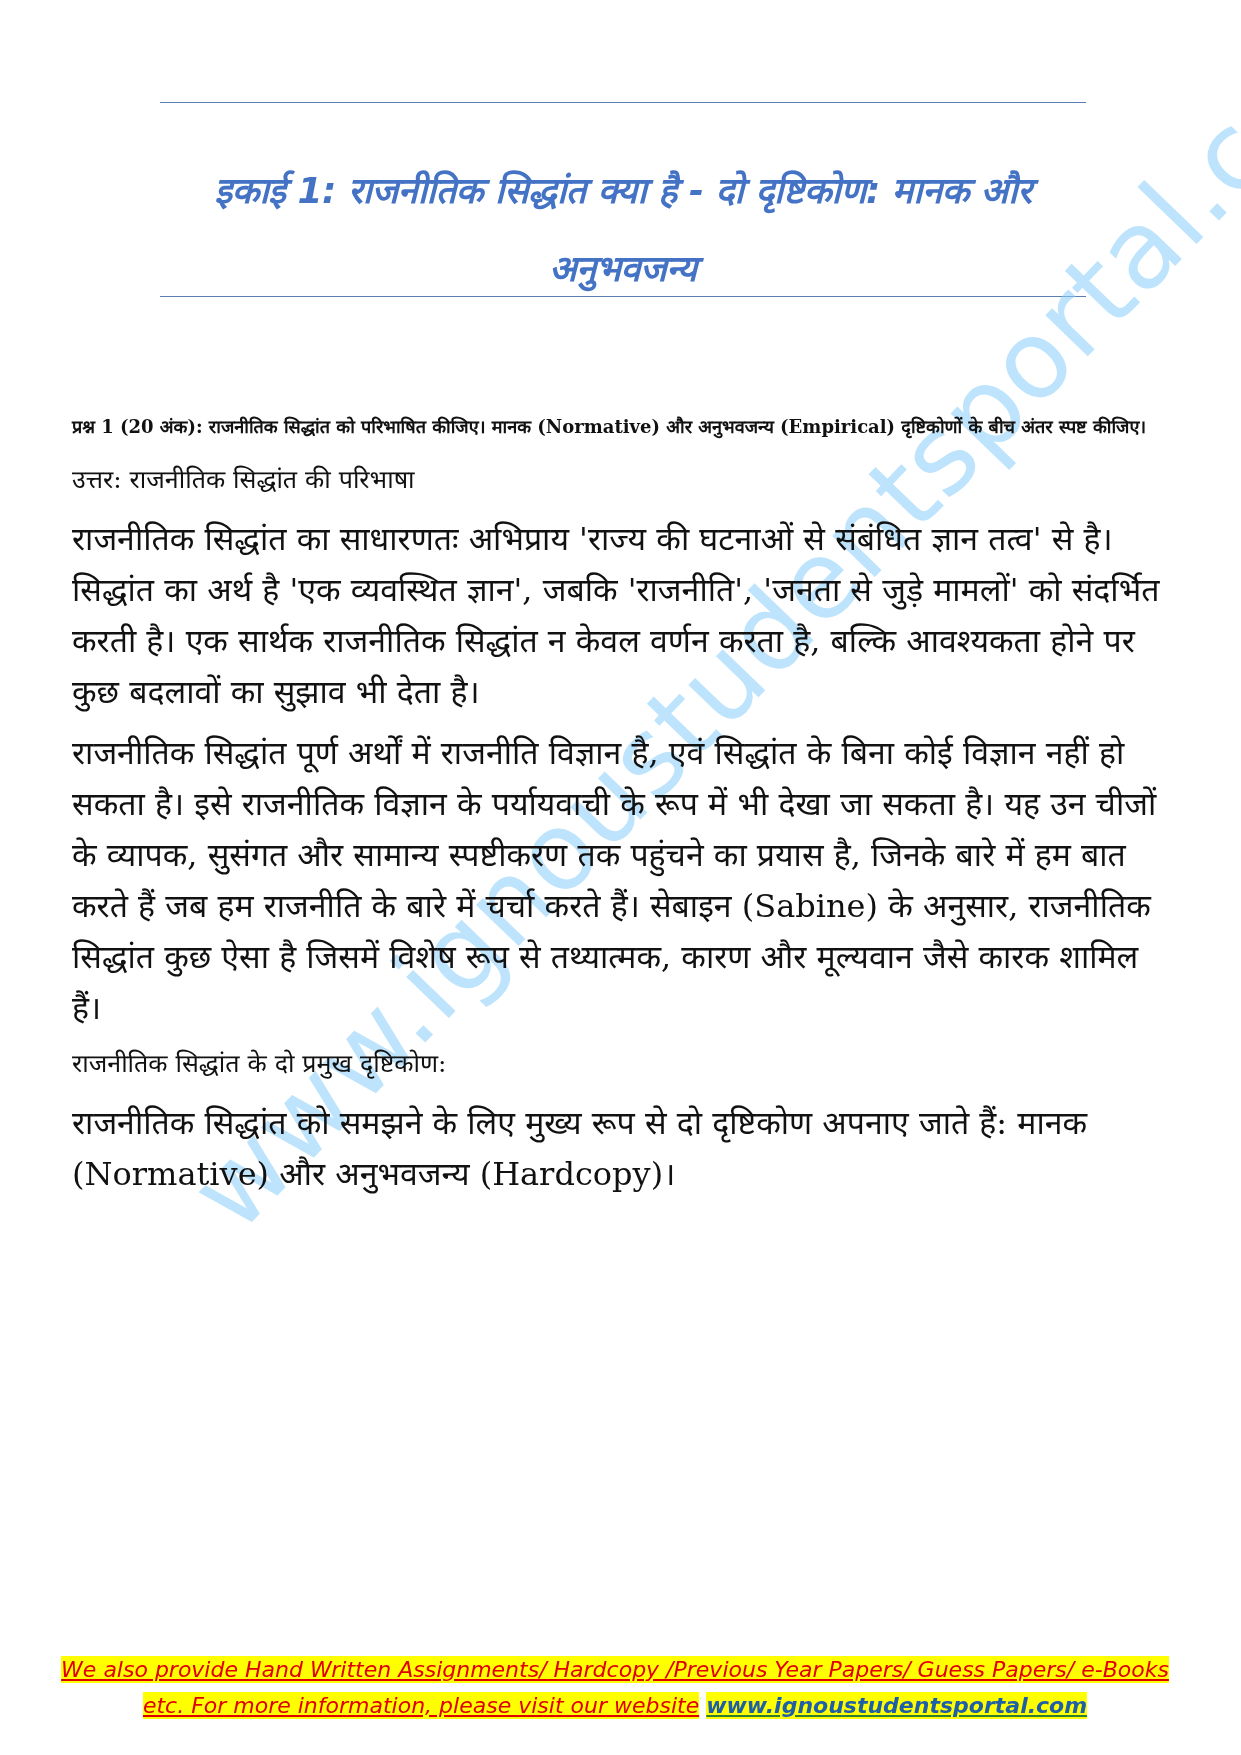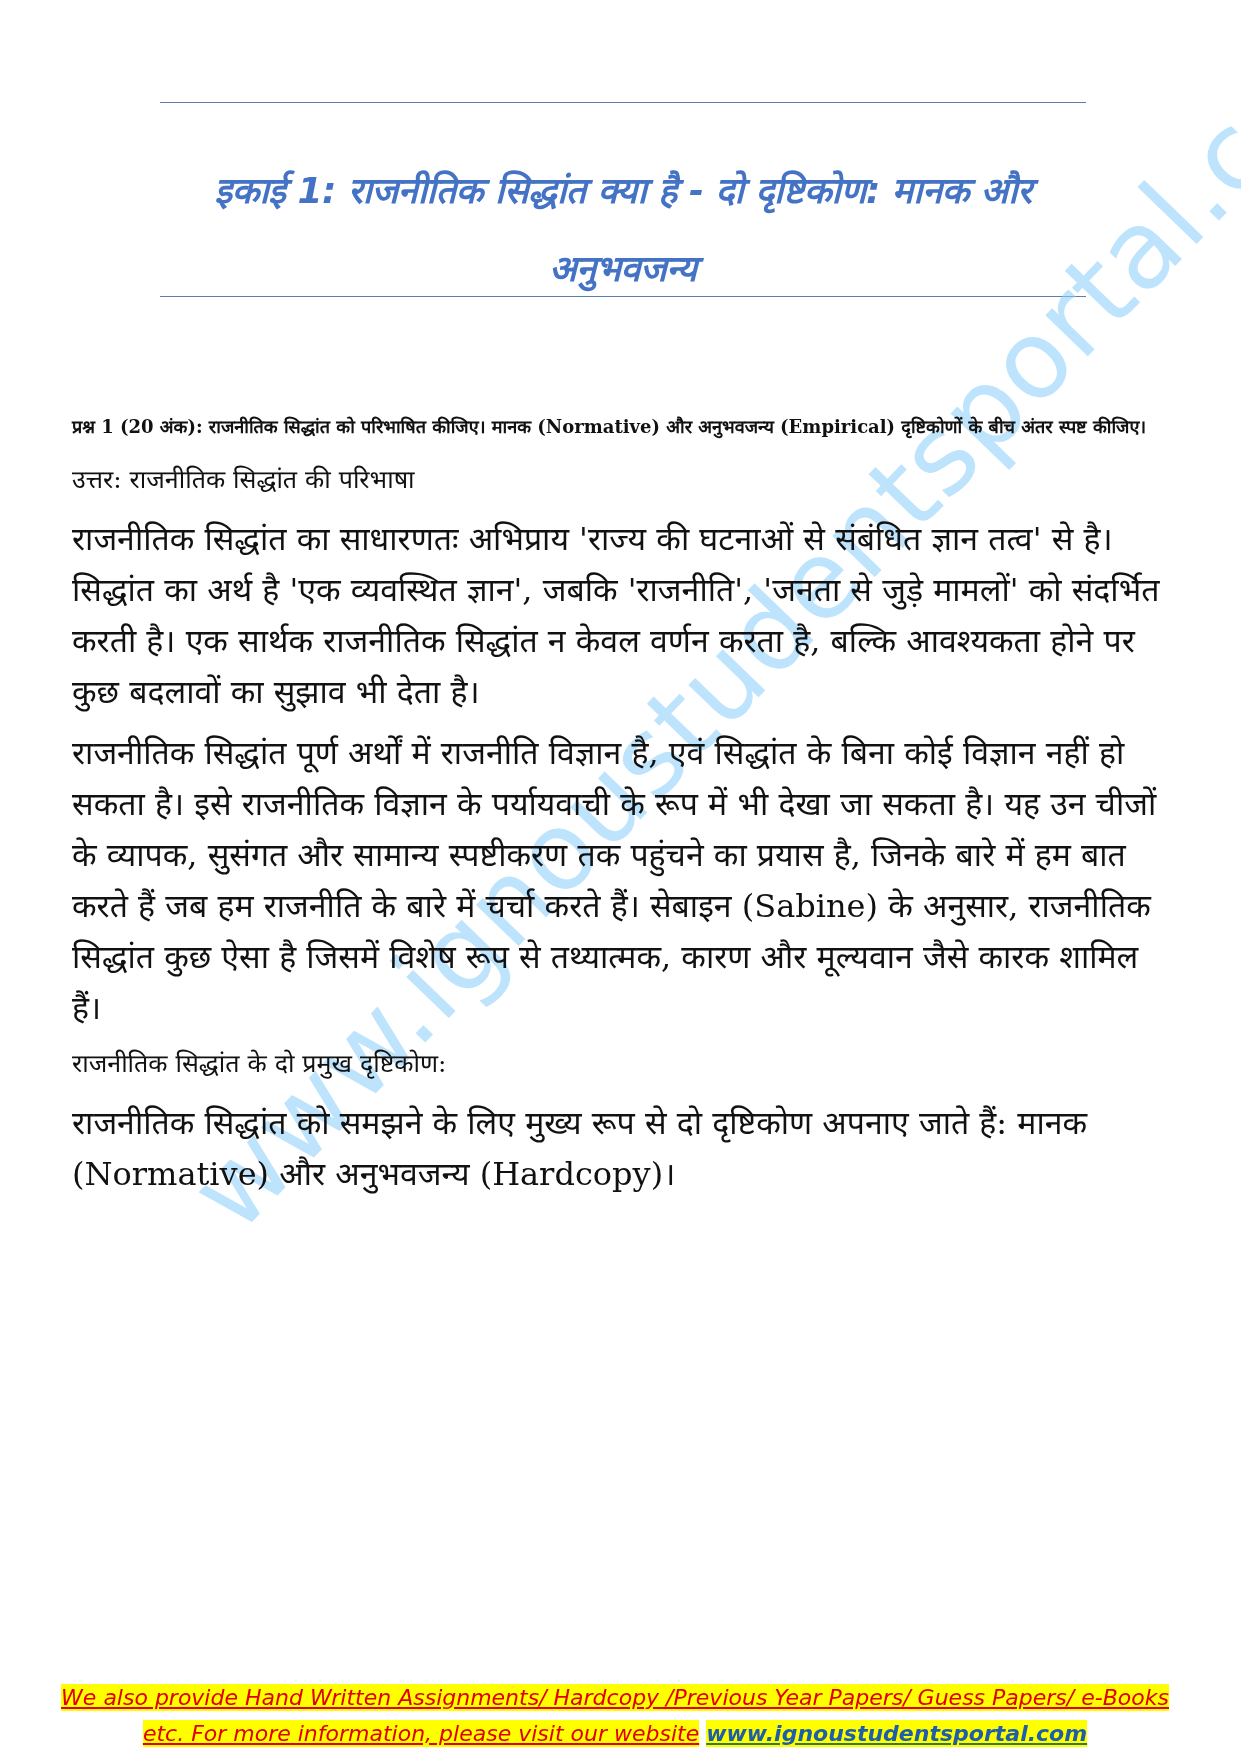--- a/index.html
+++ b/index.html
@@ -94,21 +94,20 @@
       position: absolute;
       left: 60px;
       top: 1652px;
       width: 1110px;
       text-align: center;
       font-family: "DejaVu Sans", "Liberation Sans", sans-serif;
       font-style: italic;
       font-size: 22px;
       line-height: 36px;
       z-index: 2;
-      margin-top: 28px;
     }
     .footer .hl {
       background: #ffff00;
       color: #e00000;
       text-decoration: underline;
       text-decoration-color: #e00000;
       -webkit-box-decoration-break: clone;
       box-decoration-break: clone;
       padding: 1px 0;
     }

